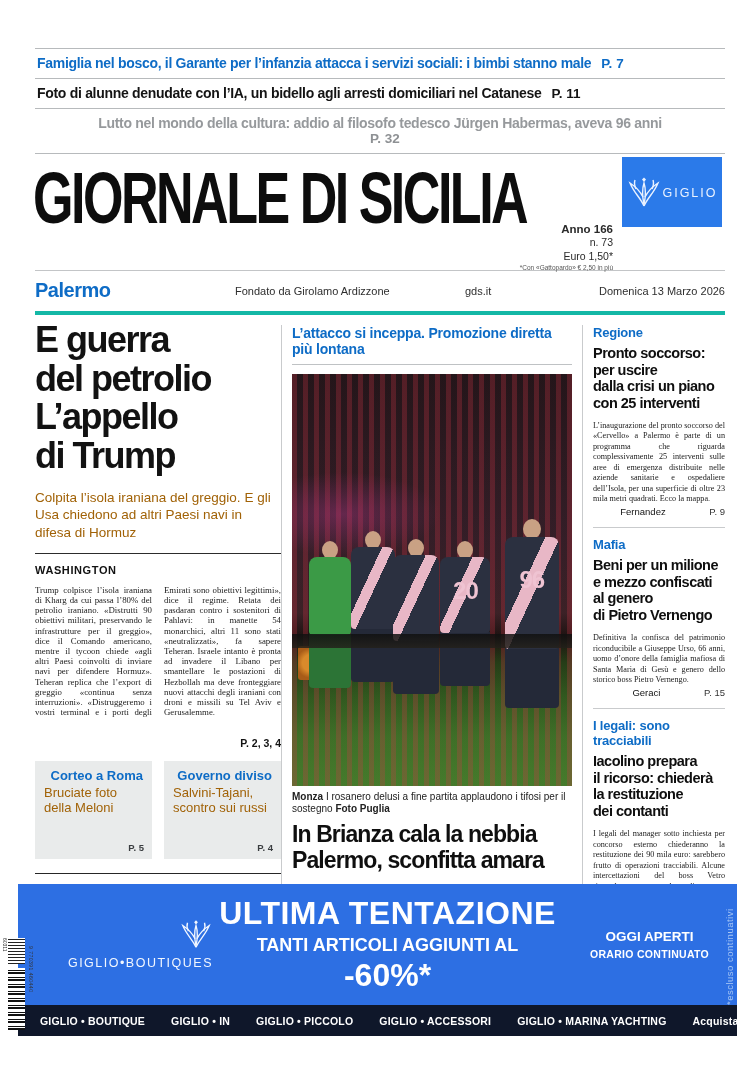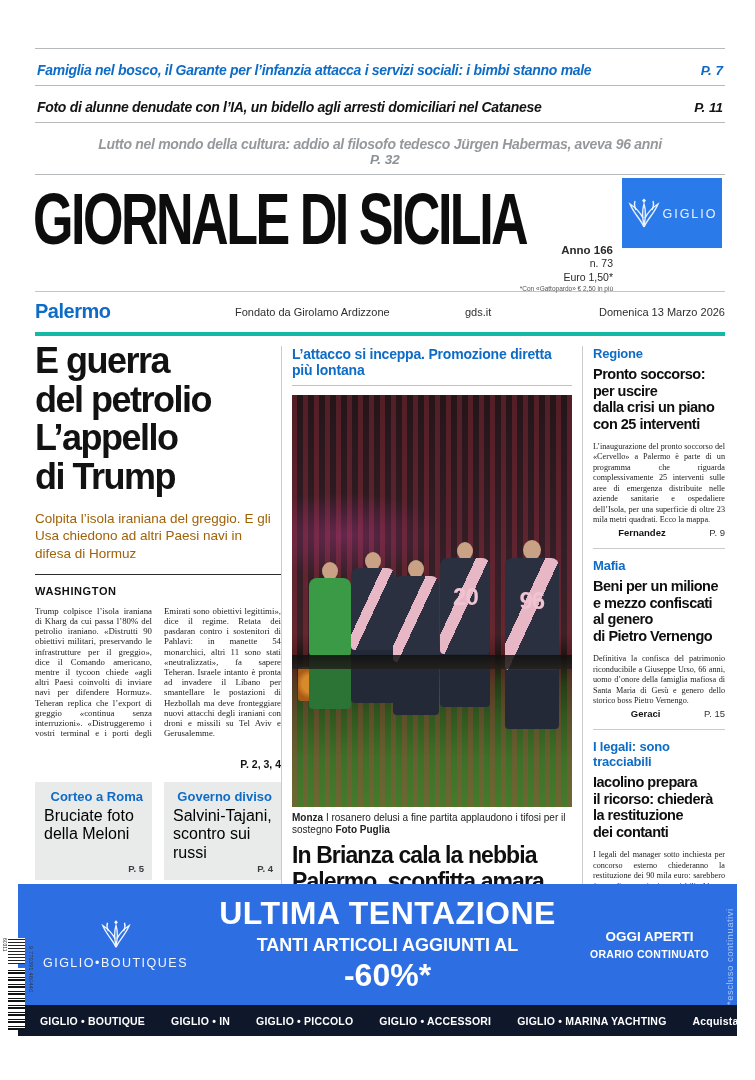--- a/index.html
+++ b/index.html
@@ -1,22 +1,22 @@
 <!DOCTYPE html>
 <html><head>
 <meta charset="utf-8">
 <style>
   * { margin:0; padding:0; box-sizing:border-box; }
   html,body { width:755px; height:1080px; background:#fff; overflow:hidden;
     font-family:"Liberation Sans", sans-serif; color:#121212; }
   .page { position:relative; width:755px; height:1080px; padding:48px 30px 0 35px; }
 
   
-  .top-strip .trow { display:flex; justify-content:space-between; align-items:center;
-    border-top:1px solid #b7babc; padding:13px 2px 7px 2px; white-space:nowrap; overflow:hidden;font-style:italic; }
+  .top-strip .trow { display:flex; justify-content:flex-start; align-items:center;
+    border-top:1px solid #b7babc; padding:6px 2px 7px 2px; white-space:nowrap; overflow:hidden; }
   .top-strip .trow:last-child { border-bottom:1px solid #b7babc;flex-direction:column; }
   .trow .t-txt { font-weight:bold; font-size:14px; letter-spacing:-0.3px; }
   .trow .t-page { font-weight:bold; font-size:13.5px; margin-left:10px; }
   .trow.blue .t-txt, .trow.blue .t-page { color:#0e6cc6; }
   .trow.black .t-txt, .trow.black .t-page { color:#141414; }
   .trow.gray .t-txt { color:#96999c; } .trow.gray .t-page { color:#8e9194; }
 
   
   .masthead { position:relative; height:106px; margin-top:6px; }
   .mast-title { position:absolute; left:-2px; top:-4px; font-size:62px; font-weight:bold;
@@ -47,21 +47,21 @@
     white-space:pre-line; margin-top:-4px; }
   .lead-stand { font-size:13.5px; line-height:1.28; color:#a16207; margin-top:14px; }
   .dateline-wrap { border-top:1px solid #2c2c2c; margin-top:12px; padding-top:6px; }
   .dateline { font-size:11px; font-weight:bold; letter-spacing:0.6px; color:#111; }
   .lead-body { margin-top:7px; height:150px; overflow:hidden; columns:2; column-gap:12px;
     font-family:"Liberation Serif", serif; font-size:8.8px; line-height:1.16; text-align:justify; color:#1b1b1b; }
   .lead-pages { text-align:right; font-weight:bold; font-size:10.5px; margin-top:2px; }
   .box-row { display:flex; gap:12px; margin-top:12px; }
   .gbox { flex:1; background:#e9ebeb; padding:7px 9px; height:98px; position:relative; }
   .gbox .bk { color:#0e6cc6; font-weight:bold; font-size:13px;text-align:right; }
-  .gbox .bt { font-size:16px; line-height:1.15; color:#000000; margin-top:3px; white-space:pre-line; }
+  .gbox .bt { font-size:13px; line-height:1.15; color:#a16207; margin-top:3px; white-space:pre-line; }
   .gbox .bp { position:absolute; right:8px; bottom:6px; font-weight:bold; font-size:9.5px; color:#3a3d40; }
   .strapapa { border-top:1px solid #262626; margin-top:14px; padding-top:8px; display:flex; gap:8px; }
   .strapapa .st-text { flex:1; }
   .st-kicker { color:#0e6cc6; font-weight:bold; font-size:14.5px; letter-spacing:-0.3px; }
   .st-photo { width:98px; height:78px; align-self:flex-start; margin-top:3px;
     background:
       radial-gradient(circle at 30% 62%, #f0c49a 0 4px, transparent 5px),
       radial-gradient(2px 2px at 12% 55%, #ffffff 0 1.5px, transparent 2px),
       repeating-radial-gradient(circle at 20% 70%, rgba(28,84,24,.55) 0 2px, transparent 2px 7px),
       repeating-linear-gradient(100deg, rgba(22,70,20,.35) 0 4px, transparent 4px 9px),
@@ -96,27 +96,27 @@
 
   
   .r-art { padding-bottom:10px; }
   .r-art + .r-art { border-top:1px solid #c9cbcd; padding-top:9px; }
   .r-kicker { color:#0e6cc6; font-weight:bold; font-size:13px; letter-spacing:-0.2px; }
   .r-head { font-weight:bold; font-size:14.5px; line-height:1.14; letter-spacing:-0.5px;
     margin-top:5px; white-space:pre-line; color:#0f0f0f; }
   .r-body { font-family:"Liberation Serif", serif; font-size:8.2px; line-height:1.27;
     text-align:justify; margin-top:10px; color:#1b1b1b; }
   .r-by { text-align:right; font-size:9.5px; margin-top:2px; }
-  .r-by .nm { font-weight:bold; } .r-by .pg { color:#333;margin-left:41px; }
+  .r-by .nm { font-weight:normal; } .r-by .pg { color:#333;margin-left:41px; }
 
   
   .ad { position:absolute; left:18px; right:18px; top:884px; }
   .ad-main { position:relative; height:121px; background:#2d6fe3; color:#fff;
     display:flex; align-items:center; }
-  .ad-brand { width:195px; text-align:center; }
+  .ad-brand { width:195px; text-align:right; }
   .ad-brand .bname { font-size:12.5px; letter-spacing:1.5px; margin-top:3px; color:#f2f7ff; }
   .ad-center { flex:1; text-align:center; line-height:1.12; }
   .ad-h { font-size:32px; font-weight:bold; letter-spacing:0.5px; }
   .ad-s { font-size:18px; font-weight:bold; margin-top:4px; }
   .ad-d { font-size:32px; font-weight:bold; margin-top:2px; }
   .ad-right { width:175px; text-align:center; line-height:1.4; }
   .ad-r1 { font-size:13.5px; font-weight:bold; }
   .ad-r2 { font-size:10.5px; font-weight:bold; letter-spacing:0.3px; }
   .ad-note { position:absolute; right:2px; top:0; bottom:0; display:flex; align-items:center;
     writing-mode:vertical-rl; transform:rotate(180deg); font-size:9.5px; color:#a6c6f5; letter-spacing:0.5px; }
@@ -235,21 +235,21 @@
             <div class="bd" style="height:82px;"></div>
             <div class="lg"></div>
         </div>
         <div class="ply" style="left:36%; bottom:92px; width:46px;">
           <div class="hd"></div>
             <div class="bd" style="height:86px;"></div>
             <div class="lg"></div>
         </div>
         <div class="ply" style="left:53%; bottom:100px; width:50px;">
           <div class="hd"></div>
-          <div class="bd" style="height:96px;">
+          <div class="bd" style="height:76px;">
               <span class="num">20</span>
             </div>
           <div class="lg"></div>
         </div>
         <div class="ply" style="left:76%; bottom:78px; width:54px;">
           <div class="hd" style="width:18px;height:20px;"></div>
           <div class="bd" style="height:112px;">
               <span class="num">96</span>
             </div>
           <div class="lg" style="height:60px;"></div>

